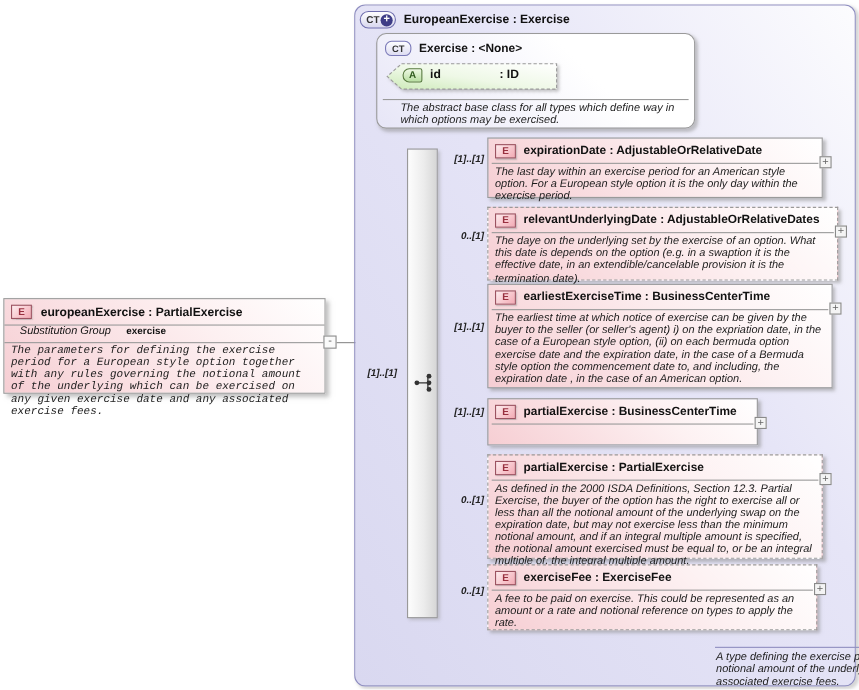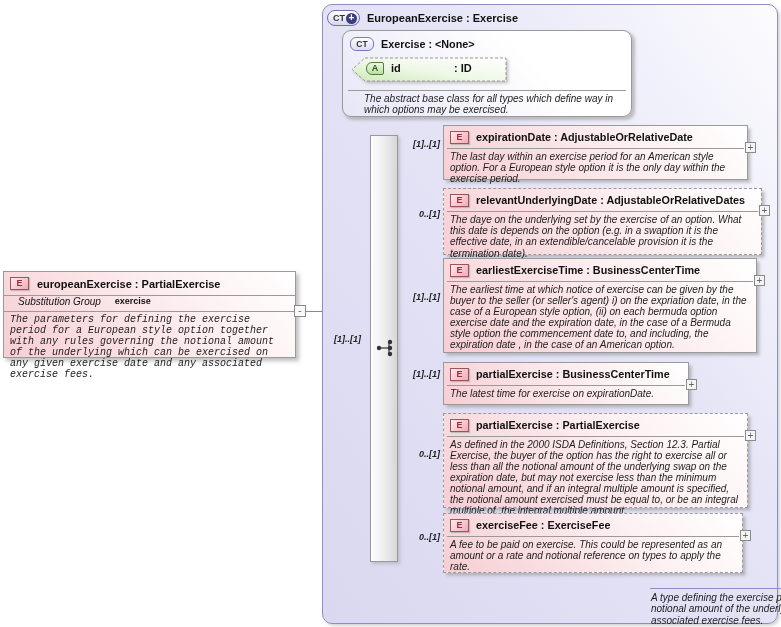--- a/index.html
+++ b/index.html
@@ -183,21 +183,20 @@
     <div class="desc" style="line-height:11px;">The earliest time at which notice of exercise can be given by the buyer to the seller (or seller's agent) i) on the expriation date, in the case of a European style option, (ii) on each bermuda option exercise date and the expiration date, in the case of a Bermuda style option the commencement date to, and including, the expiration date , in the case of an American option.</div>
     <div class="plusbox">+</div>
   </div>
 
   <div class="node" style="left:443px; top:362px; width:246px; height:43px;">
     <div class="node-head">
       <span class="badge-e">E</span>
       <span class="node-title">partialExercise : BusinessCenterTime</span>
     </div>
     <div class="sep"></div>
-    <div class="desc">The latest time for exercise on expirationDate.</div>
     <div class="plusbox">+</div>
   </div>
 
   <div class="node dashed" style="left:443px; top:413px; width:305px; height:95px;">
     <div class="node-head">
       <span class="badge-e">E</span>
       <span class="node-title">partialExercise : PartialExercise</span>
     </div>
     <div class="sep"></div>
     <div class="desc" style="line-height:11px;">As defined in the 2000 ISDA Definitions, Section 12.3. Partial Exercise, the buyer of the option has the right to exercise all or less than all the notional amount of the underlying swap on the expiration date, but may not exercise less than the minimum notional amount, and if an integral multiple amount is specified, the notional amount exercised must be equal to, or be an integral multiple of, the integral multiple amount.</div>

